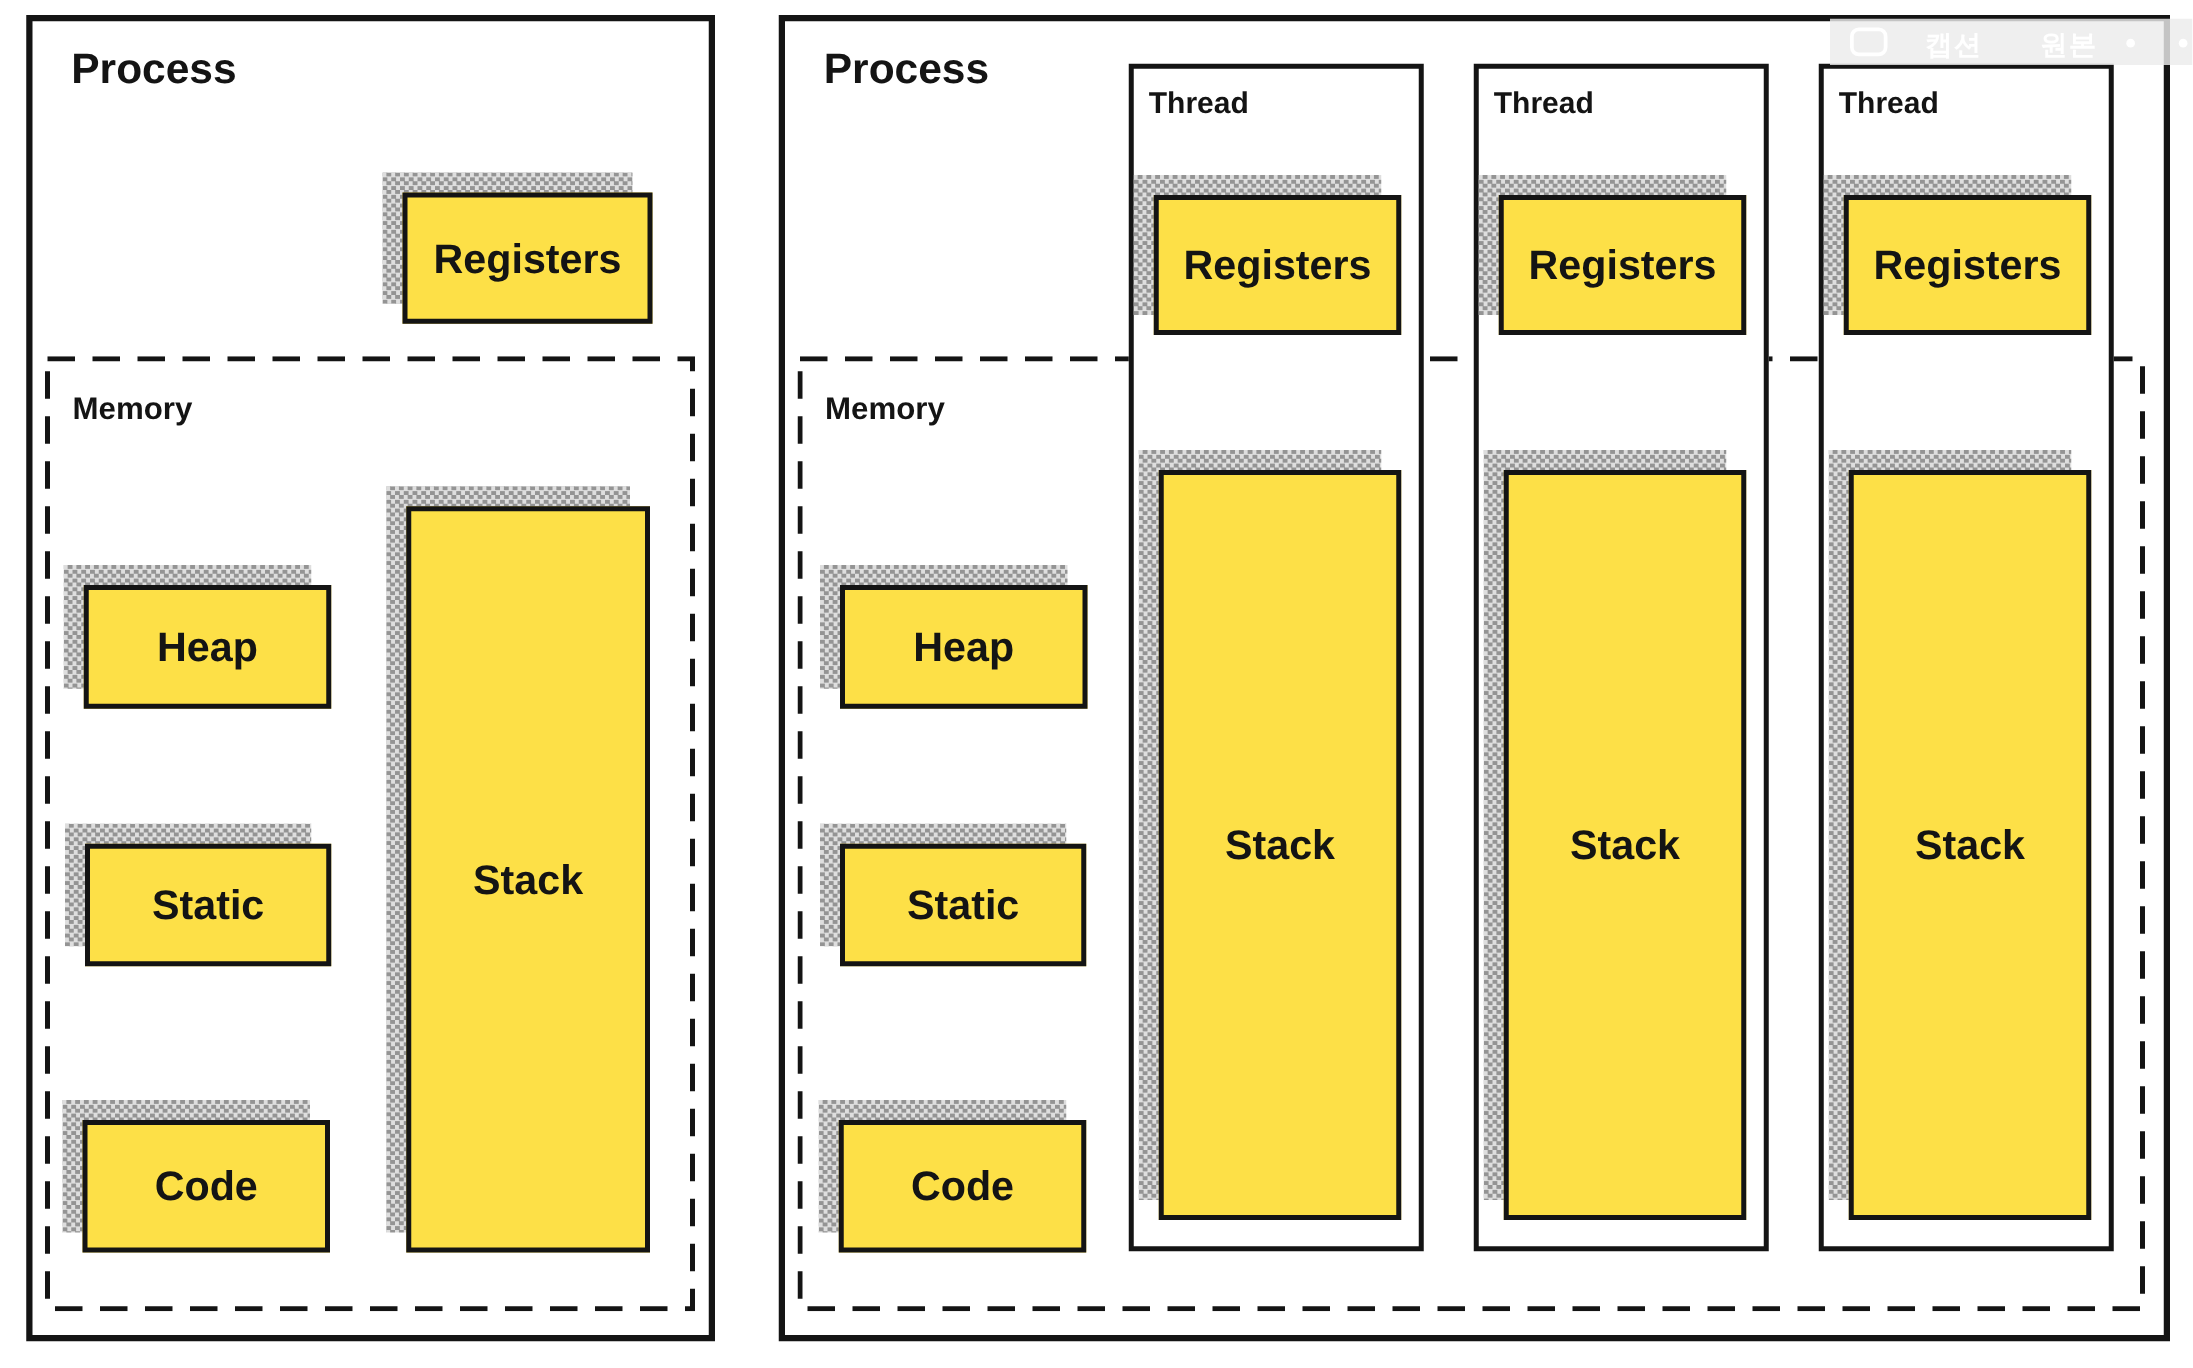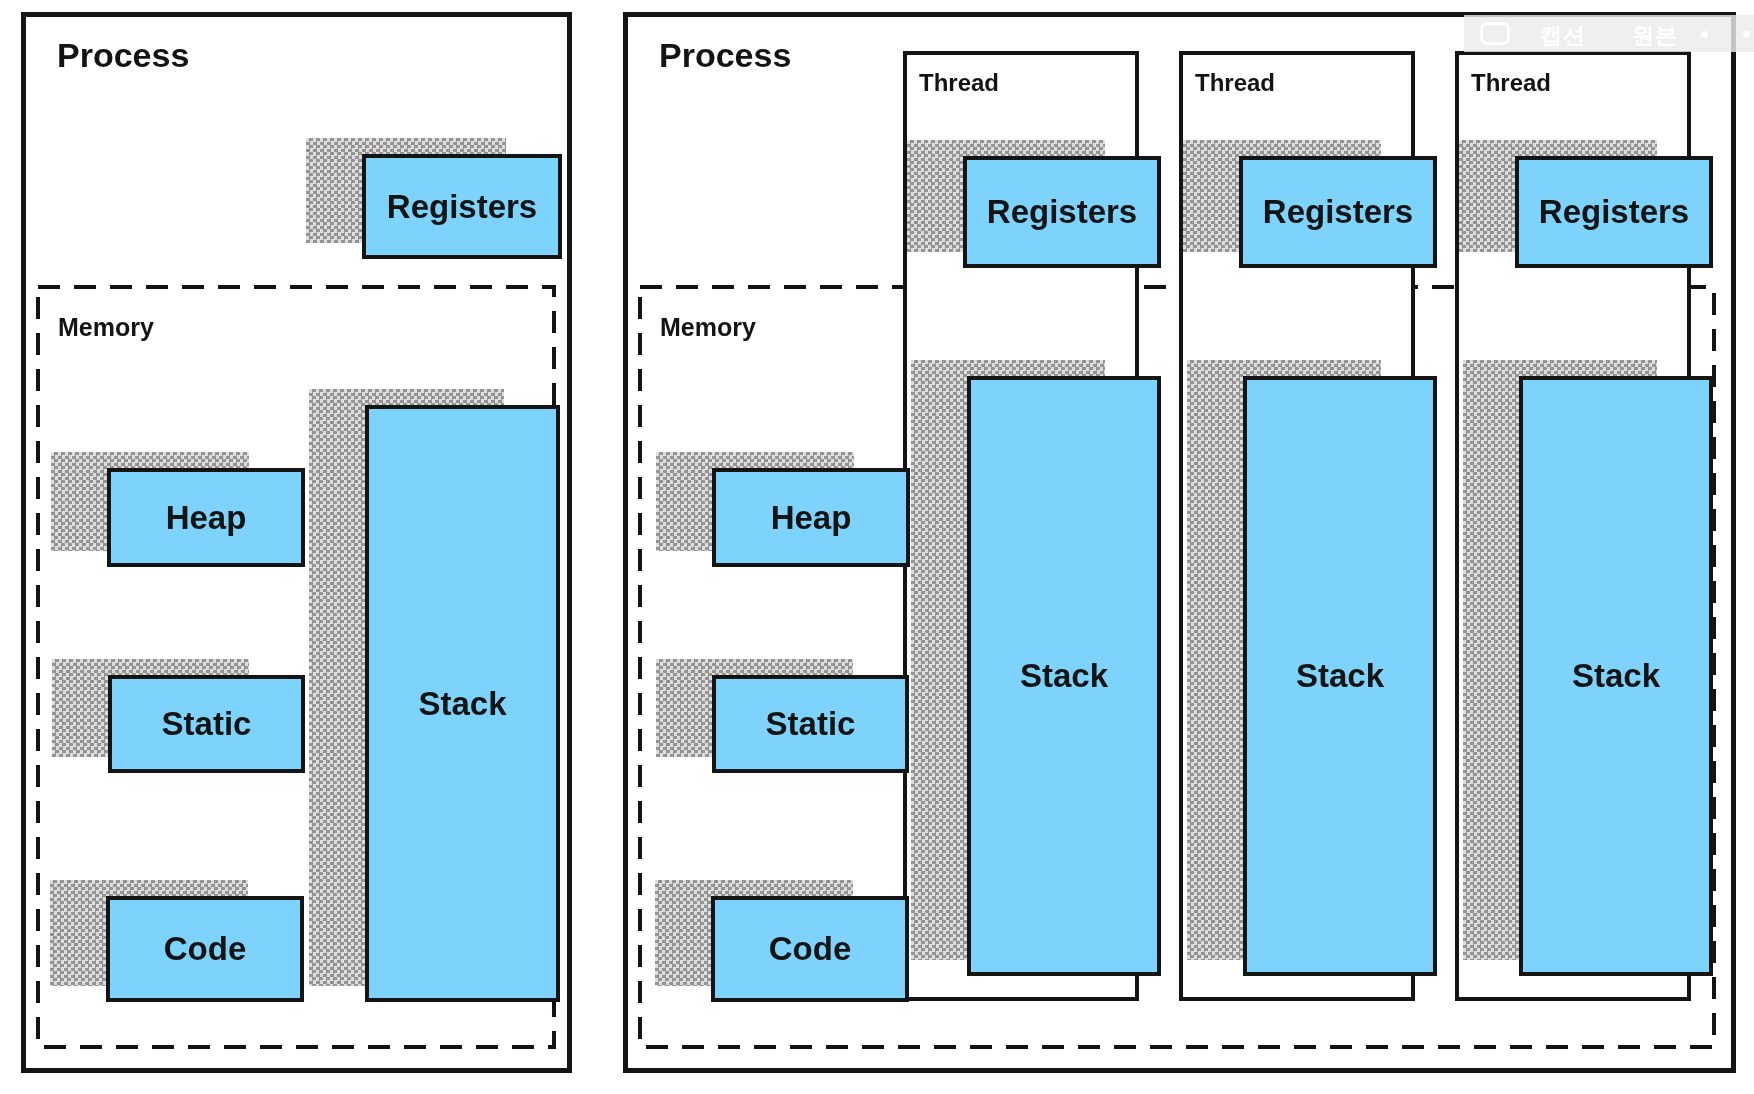--- a/index.html
+++ b/index.html
@@ -26,22 +26,22 @@
   .thread-title{position:absolute;left:12px;top:14px;font-size:24px;font-weight:700;}
   
   .shadow-box{position:absolute;z-index:3;}
   .shadow-box::before{
     content:"";position:absolute;left:-16px;top:-16px;width:100%;height:100%;
     background-image:conic-gradient(var(--hatch-dark) 25%,var(--hatch-light) 0 50%,var(--hatch-dark) 0 75%,var(--hatch-light) 0);
     background-size:7px 7px;
   }
   .inner-box{
     position:relative;width:100%;height:100%;border:4px solid var(--line);
-    background:#7dd3fc;display:flex;align-items:center;justify-content:center;
-    font-size:33px;font-weight:700;text-align:right;margin-left:40px;
+    background:#fde047;display:flex;align-items:center;justify-content:center;
+    font-size:33px;font-weight:700;text-align:right;
   }
   
   .overlay{position:absolute;left:1464px;top:15px;width:290px;height:37px;
     background:var(--overlay-bg);z-index:10;}
   .ov-icon{position:absolute;left:16px;top:7px;width:30px;height:23px;
     border:3px solid var(--overlay-fg);border-radius:7px;cursor:pointer;}
   .ov-btn{position:absolute;top:6px;font-size:22px;font-weight:700;
     color:var(--overlay-fg);letter-spacing:1px;cursor:pointer;white-space:nowrap;}
   .ov-dot{position:absolute;top:16px;width:7px;height:7px;border-radius:50%;
     background:var(--overlay-fg);cursor:pointer;}

